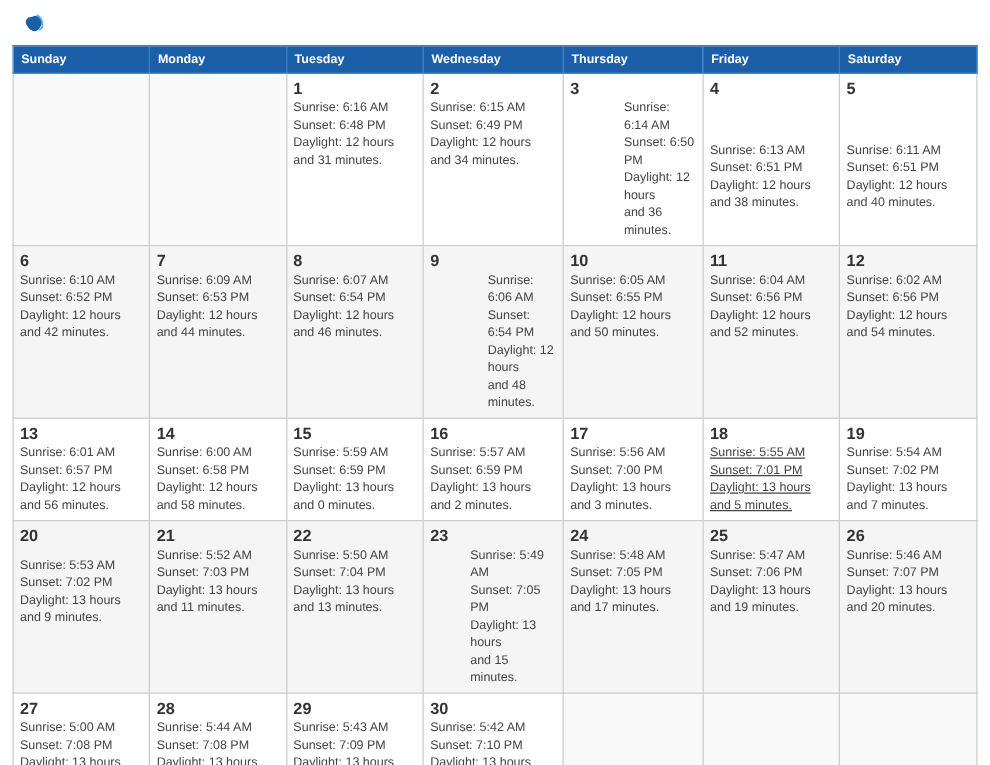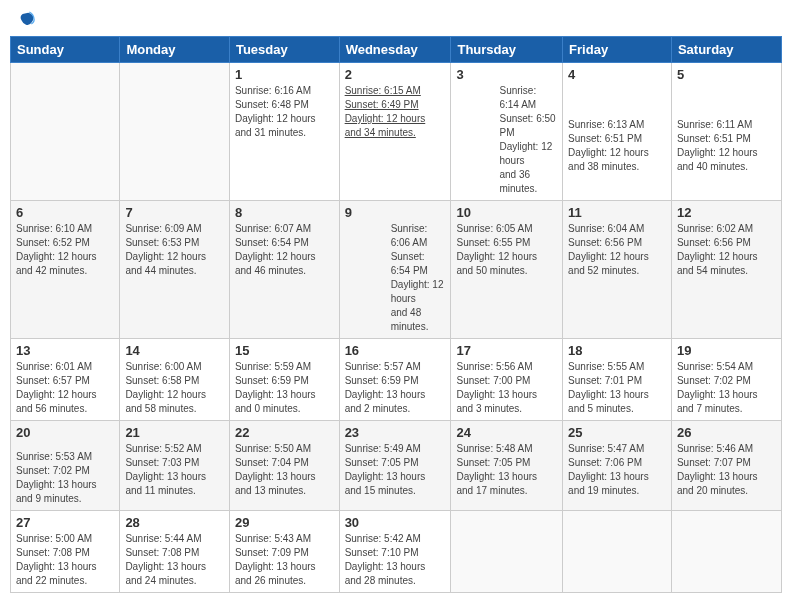--- a/index.html
+++ b/index.html
@@ -53,21 +53,21 @@
     .calendar {
       width: 100%;
       border-collapse: collapse;
       border: 1px solid #ccc;
     }
     .calendar th {
       background-color: #1a5fa8;
       color: #fff;
       text-align: left;
       padding: 5px 6px;
-      font-size: 13px;
+      font-size: 10px;
       border: 1px solid #3a7fc8;
     }
     .calendar td {
       vertical-align: top;
       padding: 4px 5px;
       border: 1px solid #ccc;
       width: 113px;
       min-height: 80px;
       font-size: 10.5px;
       color: #333;
@@ -128,21 +128,21 @@
         <td class="empty-cell"></td>
         <td>
           <span class="day-number">1</span>
           <div class="day-detail" style="white-space: pre-line;">Sunrise: 6:16 AM
 Sunset: 6:48 PM
 Daylight: 12 hours
 and 31 minutes.</div>
         </td>
         <td>
           <span class="day-number">2</span>
-          <div class="day-detail" style="white-space: pre-line; text-decoration: underline;">Sunrise: 6:15 AM
+          <div class="day-detail" style="white-space: pre-line;">Sunrise: 6:15 AM
 Sunset: 6:49 PM
 Daylight: 12 hours
 and 34 minutes.</div>
         </td>
         <td>
           <span class="day-number">3</span>
           <div class="day-detail" style="white-space: pre-line; margin-left: 43px;">Sunrise: 6:14 AM
 Sunset: 6:50 PM
 Daylight: 12 hours
 and 36 minutes.</div>
@@ -244,21 +244,21 @@
         </td>
         <td>
           <span class="day-number">17</span>
           <div class="day-detail" style="white-space: pre-line;">Sunrise: 5:56 AM
 Sunset: 7:00 PM
 Daylight: 13 hours
 and 3 minutes.</div>
         </td>
         <td>
           <span class="day-number">18</span>
-          <div class="day-detail" style="white-space: pre-line;">Sunrise: 5:55 AM
+          <div class="day-detail" style="white-space: pre-line; text-decoration: underline;">Sunrise: 5:55 AM
 Sunset: 7:01 PM
 Daylight: 13 hours
 and 5 minutes.</div>
         </td>
         <td>
           <span class="day-number">19</span>
           <div class="day-detail" style="white-space: pre-line;">Sunrise: 5:54 AM
 Sunset: 7:02 PM
 Daylight: 13 hours
 and 7 minutes.</div>
@@ -281,21 +281,21 @@
         </td>
         <td>
           <span class="day-number">22</span>
           <div class="day-detail" style="white-space: pre-line;">Sunrise: 5:50 AM
 Sunset: 7:04 PM
 Daylight: 13 hours
 and 13 minutes.</div>
         </td>
         <td>
           <span class="day-number">23</span>
-          <div class="day-detail" style="white-space: pre-line;">Sunrise: 5:49 AM
+          <div class="day-detail" style="white-space: pre-line; margin-left: 32px;">Sunrise: 5:49 AM
 Sunset: 7:05 PM
 Daylight: 13 hours
 and 15 minutes.</div>
         </td>
         <td>
           <span class="day-number">24</span>
           <div class="day-detail" style="white-space: pre-line;">Sunrise: 5:48 AM
 Sunset: 7:05 PM
 Daylight: 13 hours
 and 17 minutes.</div>

